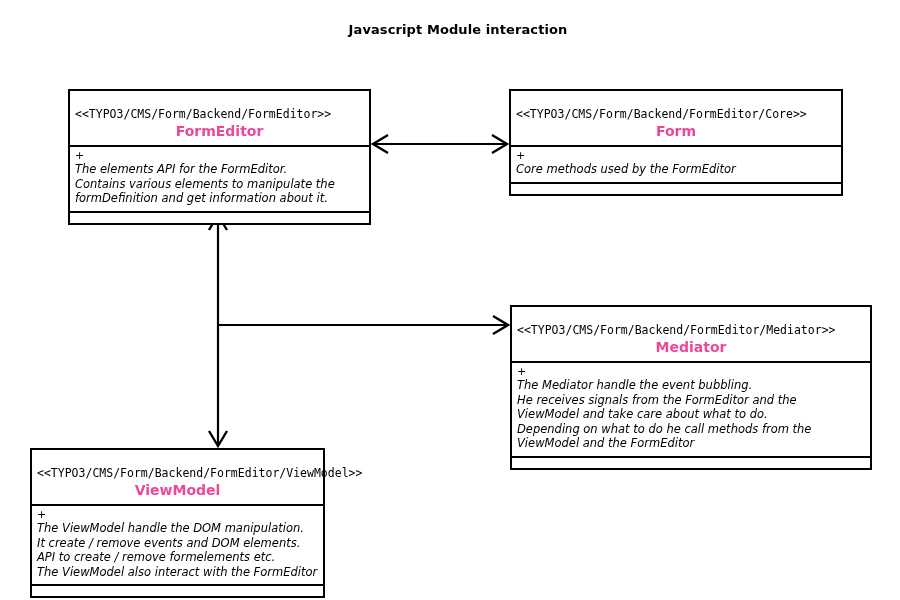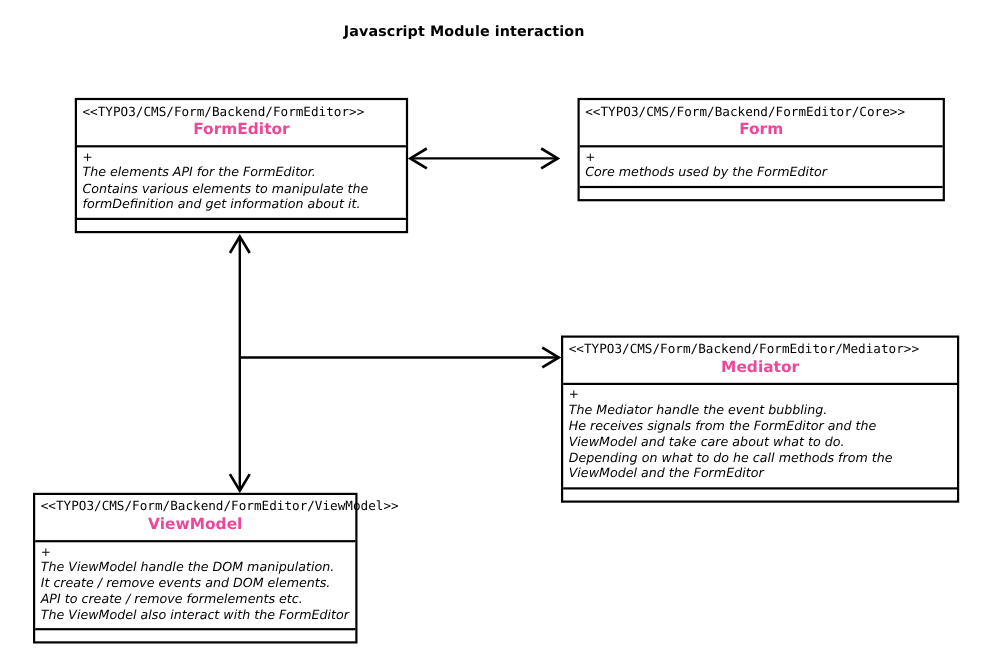--- a/index.html
+++ b/index.html
@@ -28,32 +28,33 @@
     position: absolute;
     left: 0;
     top: 22px;
     width: 844px;
     text-align: center;
     font-family: "DejaVu Sans", sans-serif;
     font-size: 13px;
     font-weight: bold;
     letter-spacing: 0.1px;
     color: #000000;
+    padding-left: 36px;
   }
 
   
   .uml-class {
     position: absolute;
     box-sizing: border-box;
     background: #ffffff;
     border: 2px solid #000000;
   }
   .uml-header {
     box-sizing: border-box;
-    padding: 3px 5px 4px 5px;
+    padding: 16px 5px 4px 5px;
     border-bottom: 2px solid #000000;
   }
   .uml-stereotype {
     font-family: "DejaVu Sans Mono", monospace;
     font-size: 11.5px;
     line-height: 15px;
     white-space: nowrap;
     text-align: left;
     color: #000000;
   }
@@ -85,21 +86,21 @@
     white-space: nowrap;
     color: #000000;
   }
   .uml-footer {
     box-sizing: border-box;
     height: 10px;
   }
 
   
   #box-formeditor { left: 68px;  top: 89px;  width: 303px; }
-  #box-core       { left: 509px; top: 89px;  width: 334px; margin-left: 16px; }
+  #box-core       { left: 509px; top: 89px;  width: 334px; }
   #box-mediator   { left: 510px; top: 305px; width: 362px; }
   #box-viewmodel  { left: 30px;  top: 448px; width: 295px; }
 
   
   #connectors {
     position: absolute;
     left: 0; top: 0;
     width: 900px;
     height: 600px;
     pointer-events: none;

